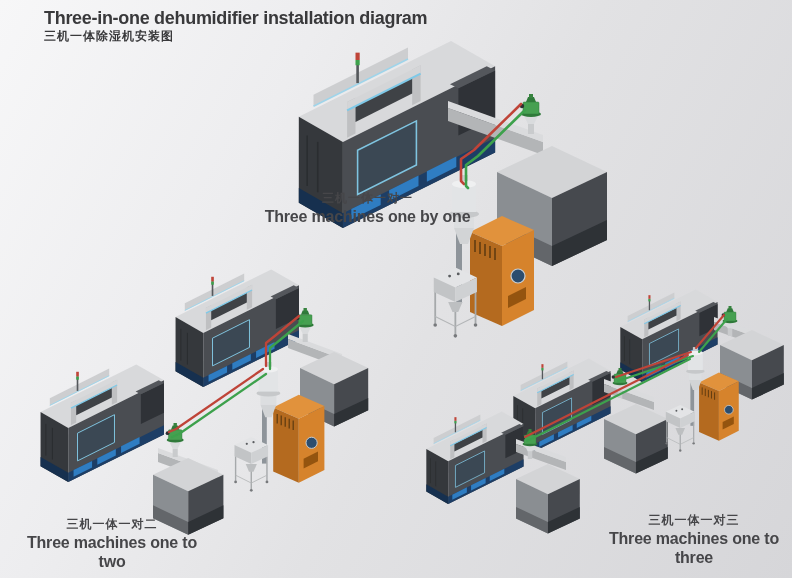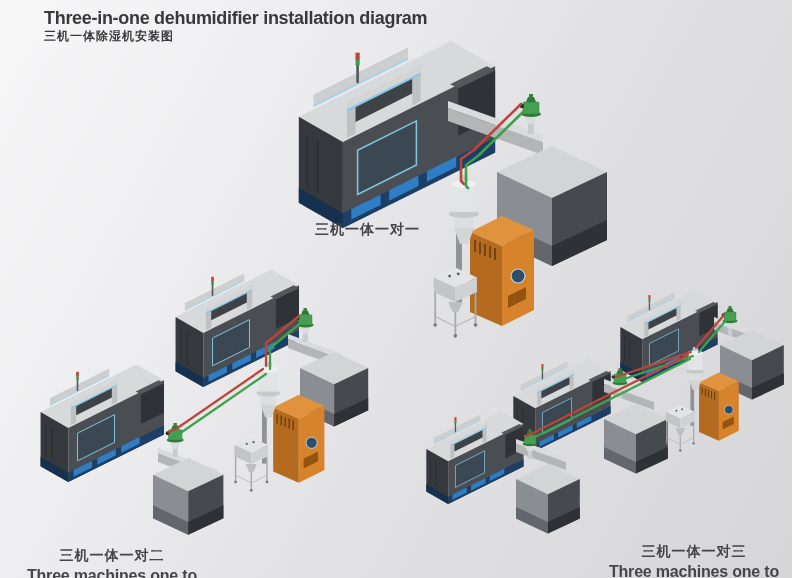--- a/index.html
+++ b/index.html
@@ -7,21 +7,21 @@
   #stage{
     position:relative;width:792px;height:578px;overflow:hidden;
     background:linear-gradient(118deg,#f7f7f8 0%,#ededef 30%,#e2e2e4 55%,#d6d6d9 100%);
     text-decoration:underline;
   }
   #diagram-svg{position:absolute;left:0;top:0;}
   .title-block{position:absolute;left:44px;top:8px;color:#39393b;}
   .title-en{font-size:18px;font-weight:700;letter-spacing:-0.3px;line-height:1.15;}
   .title-zh{font-size:12px;font-weight:700;letter-spacing:1px;line-height:1.3;}
   .grp-label{position:absolute;text-align:center;color:#464649;}
-  .grp-label .zh{font-size:14px;font-weight:700;letter-spacing:1px;line-height:1.4;margin-top:30px;}
+  .grp-label .zh{font-size:12px;font-weight:700;letter-spacing:1px;line-height:1.4;}
   .grp-label .en{font-size:16px;font-weight:700;letter-spacing:-0.2px;line-height:1.2;}
   #label-1{left:255px;top:190px;width:225px;}
   #label-2{left:12px;top:516px;width:200px;}
   #label-3{left:588px;top:512px;width:212px;}
 </style>
 </head>
 <body>
 
 <div id="stage">
 
@@ -193,20 +193,21 @@
     </g>
   </svg>
 
   <div class="title-block">
     <div class="title-en">Three-in-one dehumidifier installation diagram</div>
     <div class="title-zh">三机一体除湿机安装图</div>
   </div>
 
   <div id="label-1" class="grp-label">
     <div class="zh">三机一体一对一</div>
+    <div class="en">Three machines one by one</div>
   </div>
 
   <div id="label-3" class="grp-label">
     <div class="zh">三机一体一对三</div>
     <div class="en">Three machines one to three</div>
   </div>
 
   <div id="label-2" class="grp-label">
     <div class="zh">三机一体一对二</div>
     <div class="en">Three machines one to two</div>

